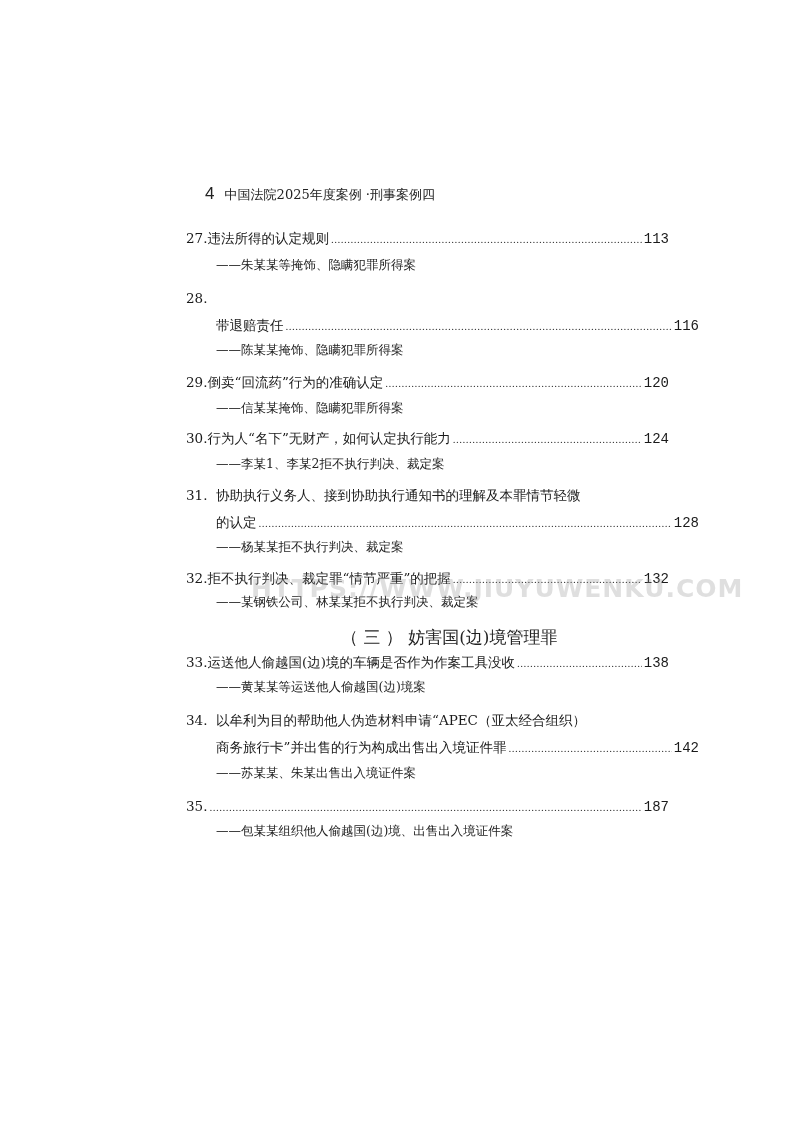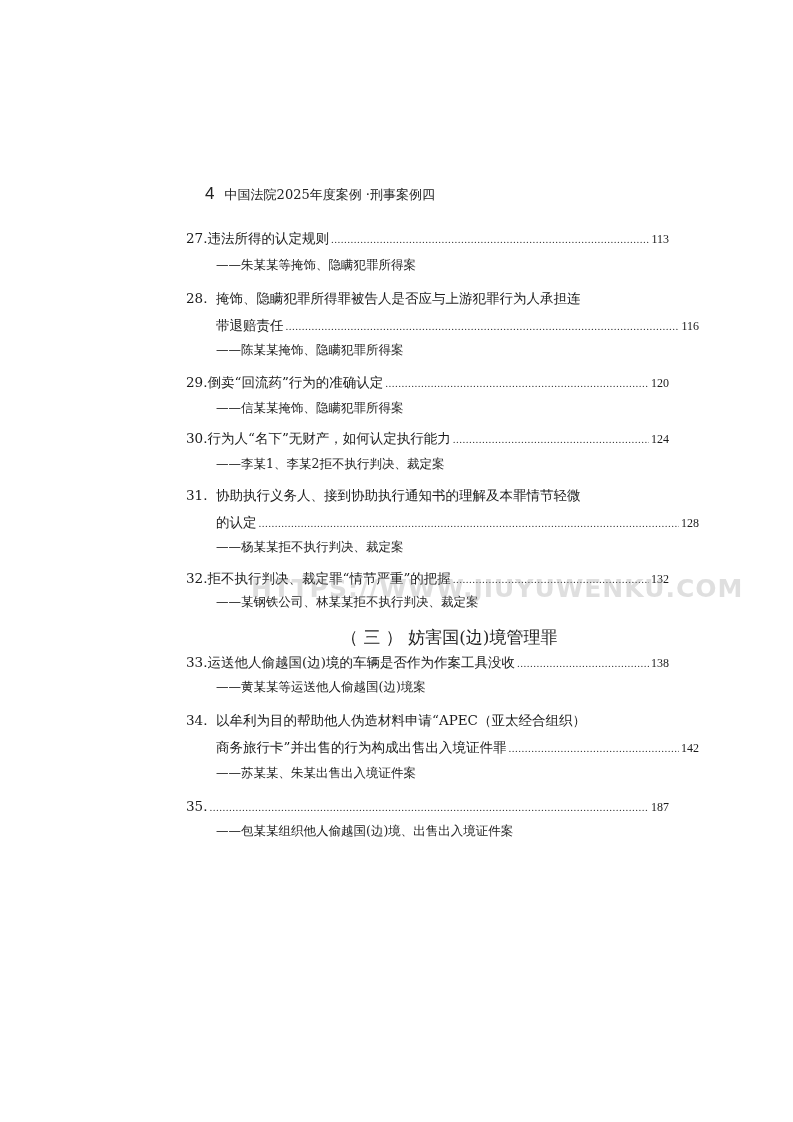--- a/index.html
+++ b/index.html
@@ -7,21 +7,21 @@
          font-family: "DejaVu Serif", "Liberation Serif", serif; color: #1a1a1a; }
   .page { position: absolute; left: 13px; top: 0; width: 793px; height: 1102px; }
   .running-head { position: absolute; left: 192px; top: 184px; font-size: 13px; white-space: nowrap; color: #222; }
   .running-head .pno { font-family: "Liberation Sans", sans-serif; font-size: 17px; margin-right: 6px; }
   .toc { position: absolute; left: 173px; top: 228px; width: 483px; }
   .line { position: absolute; left: 0; width: 483px; height: 20px; font-size: 13.5px; line-height: 20px; display: flex; align-items: baseline; white-space: nowrap; }
   .num { display: inline-block; width: 30px; text-align: left; }
   .title-text { flex: 0 0 auto; }
   .leader { flex: 1 1 auto; overflow: hidden; margin: 0 2px; font-family: "Liberation Serif", serif; font-size: 11px; letter-spacing: 0.5px; color: #333; }
   .leader::before { content: "................................................................................................................................................................................................................"; }
-  .page-num { flex: 0 0 auto; font-family: Liberation Serif, serif; font-size: 12px; }
+  .page-num { flex: 0 0 auto; font-family: Liberation Mono, monospace; font-size: 14px; }
   .cont { padding-left: 30px; }
   .sub { position: absolute; left: 30px; font-size: 12.5px; line-height: 20px; white-space: nowrap; color: #222; }
   .section { position: absolute; left: 155px; font-size: 17px; white-space: nowrap; color: #222; }
   .wm { position: absolute; white-space: nowrap; pointer-events: none; }
   .wm-big { left: 232px; top: 470px; font-family: "DejaVu Sans", sans-serif; font-size: 92px; font-weight: bold; color: rgba(150,150,150,0.28); letter-spacing: 12px; }
   .wm-url { left: 238px; top: 574px; font-family: "DejaVu Sans", sans-serif; font-size: 25px; font-weight: bold; color: rgba(150,150,150,0.3); letter-spacing: 1px; }
   .wm-note { left: 208px; top: 605px; font-family: "DejaVu Sans", sans-serif; font-size: 30px; font-weight: bold; color: rgba(150,150,150,0.3); letter-spacing: 2px; }
 </style>
 </head>
 <body>
@@ -38,21 +38,20 @@
     <div class="line" style="top:0px">
       <span class="num">27.</span>
       <span class="title-text">违法所得的认定规则</span>
       <span class="leader"></span>
       <span class="page-num">113</span>
     </div>
     <div class="sub" style="top:27px">——朱某某等掩饰、隐瞒犯罪所得案</div>
 
     <div class="line" style="top:60px">
       <span class="num">28.</span>
-      <span class="title-text">掩饰、隐瞒犯罪所得罪被告人是否应与上游犯罪行为人承担连</span>
     </div>
     <div class="line cont" style="top:87px">
       <span class="title-text">带退赔责任</span>
       <span class="leader"></span>
       <span class="page-num">116</span>
     </div>
     <div class="sub" style="top:112px">——陈某某掩饰、隐瞒犯罪所得案</div>
 
     <div class="line" style="top:144px">
       <span class="num">29.</span>

